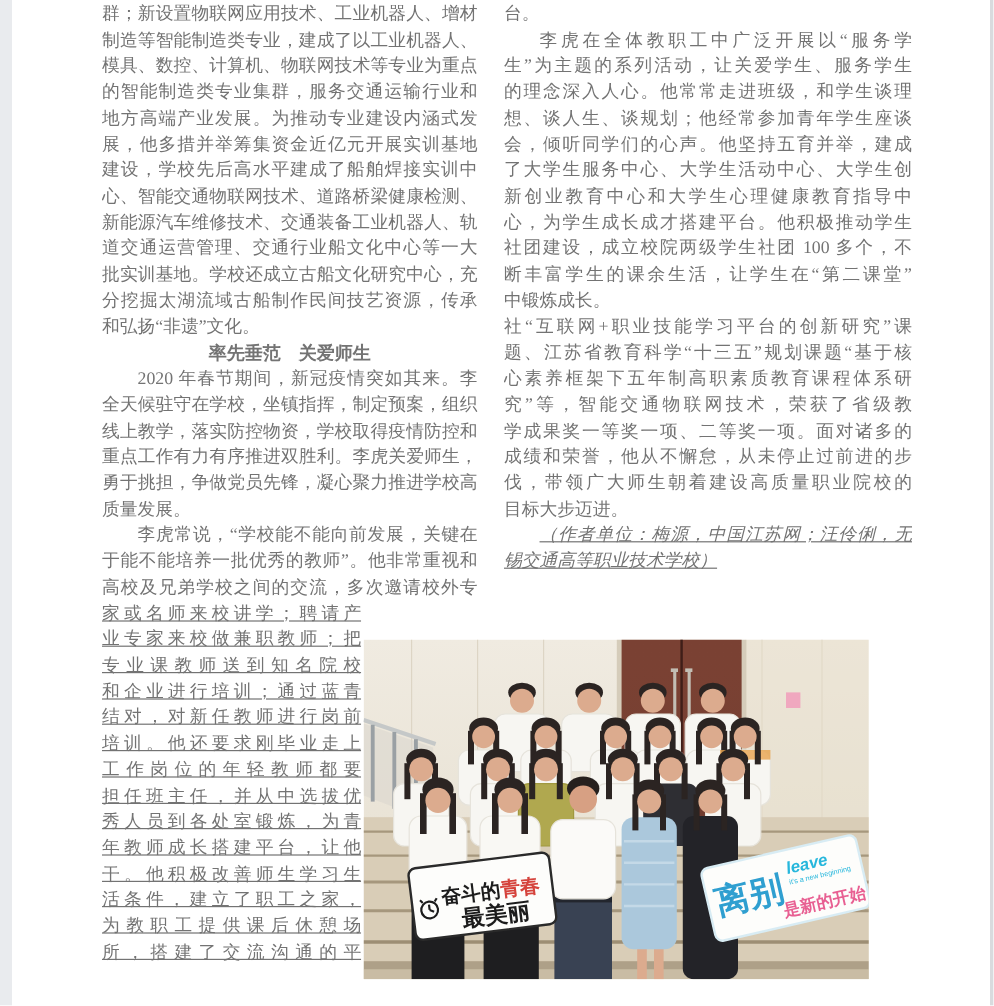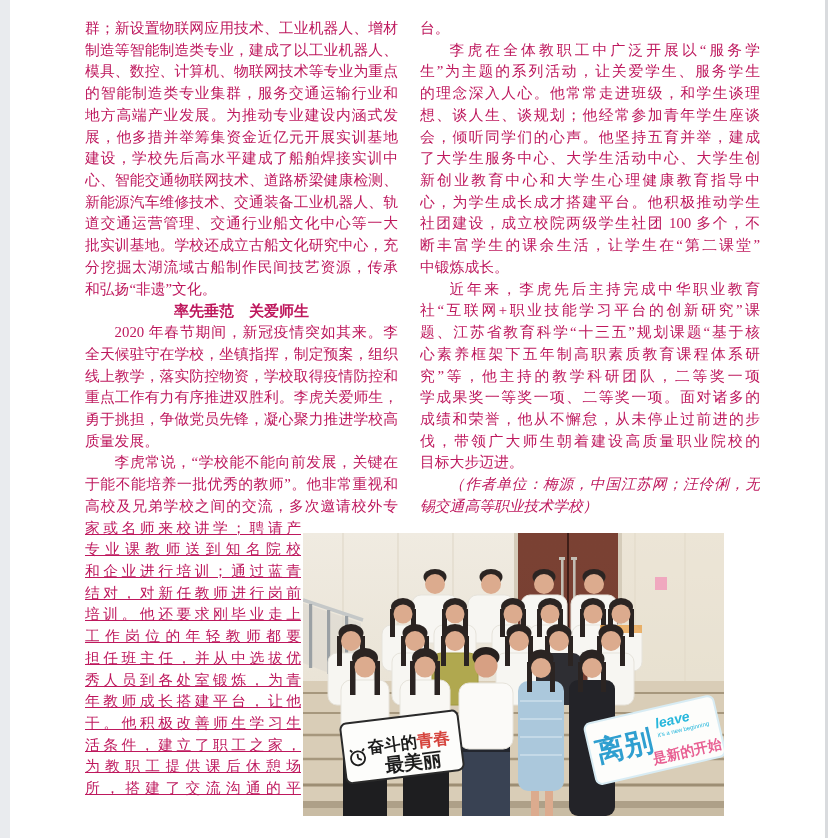--- a/index.html
+++ b/index.html
@@ -4,37 +4,37 @@
 <style>
   html,body{margin:0;padding:0;}
   body{
     width:828px;height:838px;position:relative;overflow:hidden;
     background:#ffffff;
     font-family:"Liberation Serif","DejaVu Serif",serif;
   }
   .viewer-edge-left{position:absolute;left:0;top:0;width:10px;height:838px;background:#e9ebee;}
   .viewer-edge-right{position:absolute;right:0;top:0;width:3px;height:838px;background:#d9dbde;}
 
-  .col{position:absolute;top:18px;color:#be185d;}
+  .col{position:absolute;top:2px;color:#737373;}
   .col-left{left:85px;width:313px;}
   .col-right{left:420px;width:340px;}
 
   .tline{
     height:21.72px;line-height:21.72px;font-size:14.8px;
     text-align:justify;text-align-last:justify;
     word-break:break-all;overflow:hidden;width:100%;
   }
   .tline.last{text-align-last:left;}
   .tline.indent{text-indent:2em;}
   .tline.narrow{width:216px;text-decoration:underline;}
   .tline.heading{
     font-family:"Liberation Sans","DejaVu Sans",sans-serif;
     font-weight:bold;text-align:right;text-align-last:center;font-size:15px;
   }
-  .tline.author{font-style:italic;}
+  .tline.author{font-style:italic;text-decoration:underline;}
 
   .photo-wrap{position:absolute;left:303px;top:533px;width:421px;height:283px;}
   .photo-wrap svg{display:block;}
 </style>
 </head>
 <body>
 
 <div class="viewer-edge-left"></div>
 <div class="viewer-edge-right"></div>
 
@@ -56,20 +56,21 @@
     <div class="tline indent">2020 年春节期间，新冠疫情突如其来。李虎</div>
     <div class="tline">全天候驻守在学校，坐镇指挥，制定预案，组织</div>
     <div class="tline">线上教学，落实防控物资，学校取得疫情防控和</div>
     <div class="tline">重点工作有力有序推进双胜利。李虎关爱师生，</div>
     <div class="tline">勇于挑担，争做党员先锋，凝心聚力推进学校高</div>
     <div class="tline last">质量发展。</div>
     <div class="tline indent">李虎常说，“学校能不能向前发展，关键在</div>
     <div class="tline">于能不能培养一批优秀的教师”。他非常重视和</div>
     <div class="tline">高校及兄弟学校之间的交流，多次邀请校外专</div>
     <div class="tline narrow">家或名师来校讲学；聘请产</div>
+    <div class="tline narrow">业专家来校做兼职教师；把</div>
     <div class="tline narrow">专业课教师送到知名院校</div>
     <div class="tline narrow">和企业进行培训；通过蓝青</div>
     <div class="tline narrow">结对，对新任教师进行岗前</div>
     <div class="tline narrow">培训。他还要求刚毕业走上</div>
     <div class="tline narrow">工作岗位的年轻教师都要</div>
     <div class="tline narrow">担任班主任，并从中选拔优</div>
     <div class="tline narrow">秀人员到各处室锻炼，为青</div>
     <div class="tline narrow">年教师成长搭建平台，让他</div>
     <div class="tline narrow">干。他积极改善师生学习生</div>
     <div class="tline narrow">活条件，建立了职工之家，</div>
@@ -82,25 +83,24 @@
     <div class="tline">生”为主题的系列活动，让关爱学生、服务学生</div>
     <div class="tline">的理念深入人心。他常常走进班级，和学生谈理</div>
     <div class="tline">想、谈人生、谈规划；他经常参加青年学生座谈</div>
     <div class="tline">会，倾听同学们的心声。他坚持五育并举，建成</div>
     <div class="tline">了大学生服务中心、大学生活动中心、大学生创</div>
     <div class="tline">新创业教育中心和大学生心理健康教育指导中</div>
     <div class="tline">心，为学生成长成才搭建平台。他积极推动学生</div>
     <div class="tline">社团建设，成立校院两级学生社团 100 多个，不</div>
     <div class="tline">断丰富学生的课余生活，让学生在“第二课堂”</div>
     <div class="tline last">中锻炼成长。</div>
-    <div class="tline indent">近年来，李虎先后主持完成中华职业教育</div>
     <div class="tline">社“互联网+职业技能学习平台的创新研究”课</div>
     <div class="tline">题、江苏省教育科学“十三五”规划课题“基于核</div>
     <div class="tline">心素养框架下五年制高职素质教育课程体系研</div>
-    <div class="tline">究”等，他主持的教学科研团队，二等奖一项</div>
+    <div class="tline">究”等，智能交通物联网技术，荣获了省级教</div>
     <div class="tline">学成果奖一等奖一项、二等奖一项。面对诸多的</div>
     <div class="tline">成绩和荣誉，他从不懈怠，从未停止过前进的步</div>
     <div class="tline">伐，带领广大师生朝着建设高质量职业院校的</div>
     <div class="tline last">目标大步迈进。</div>
     <div class="tline author indent">（作者单位：梅源，中国江苏网；汪伶俐，无</div>
     <div class="tline author last">锡交通高等职业技术学校）</div>
   </div>
 
 <div class="photo-wrap">
   <svg width="421" height="283" viewBox="0 0 421 283" xmlns="http://www.w3.org/2000/svg">

